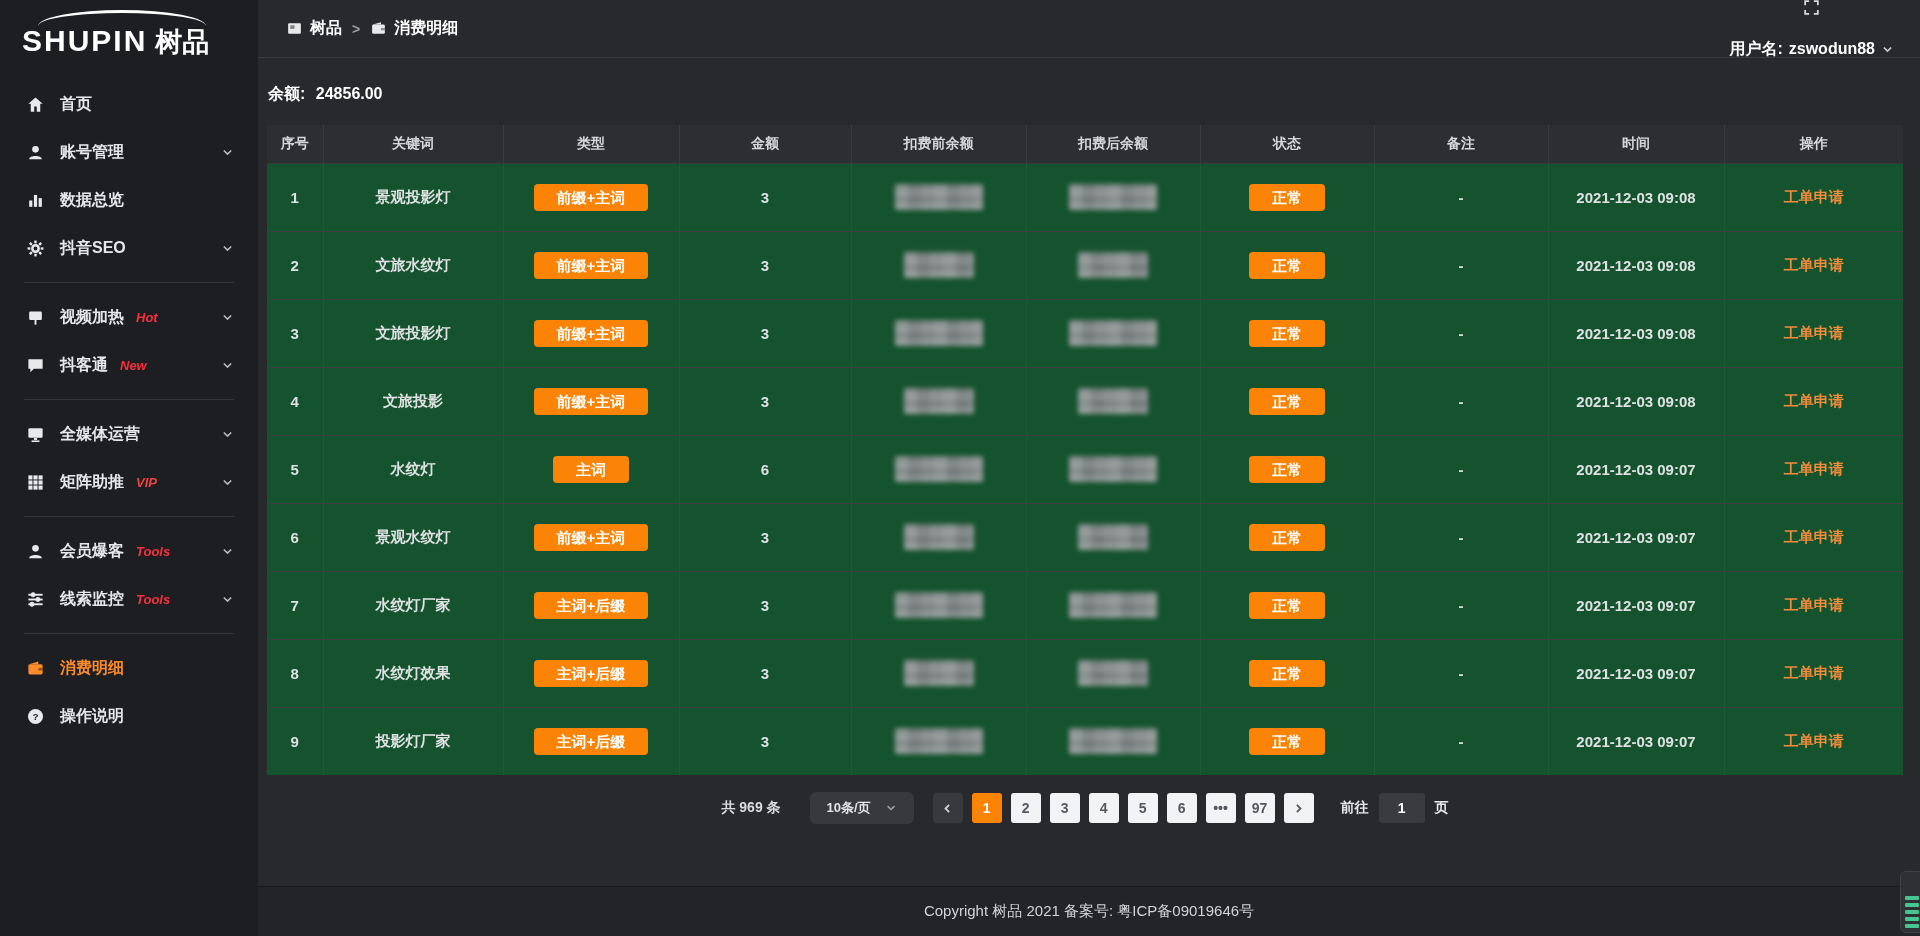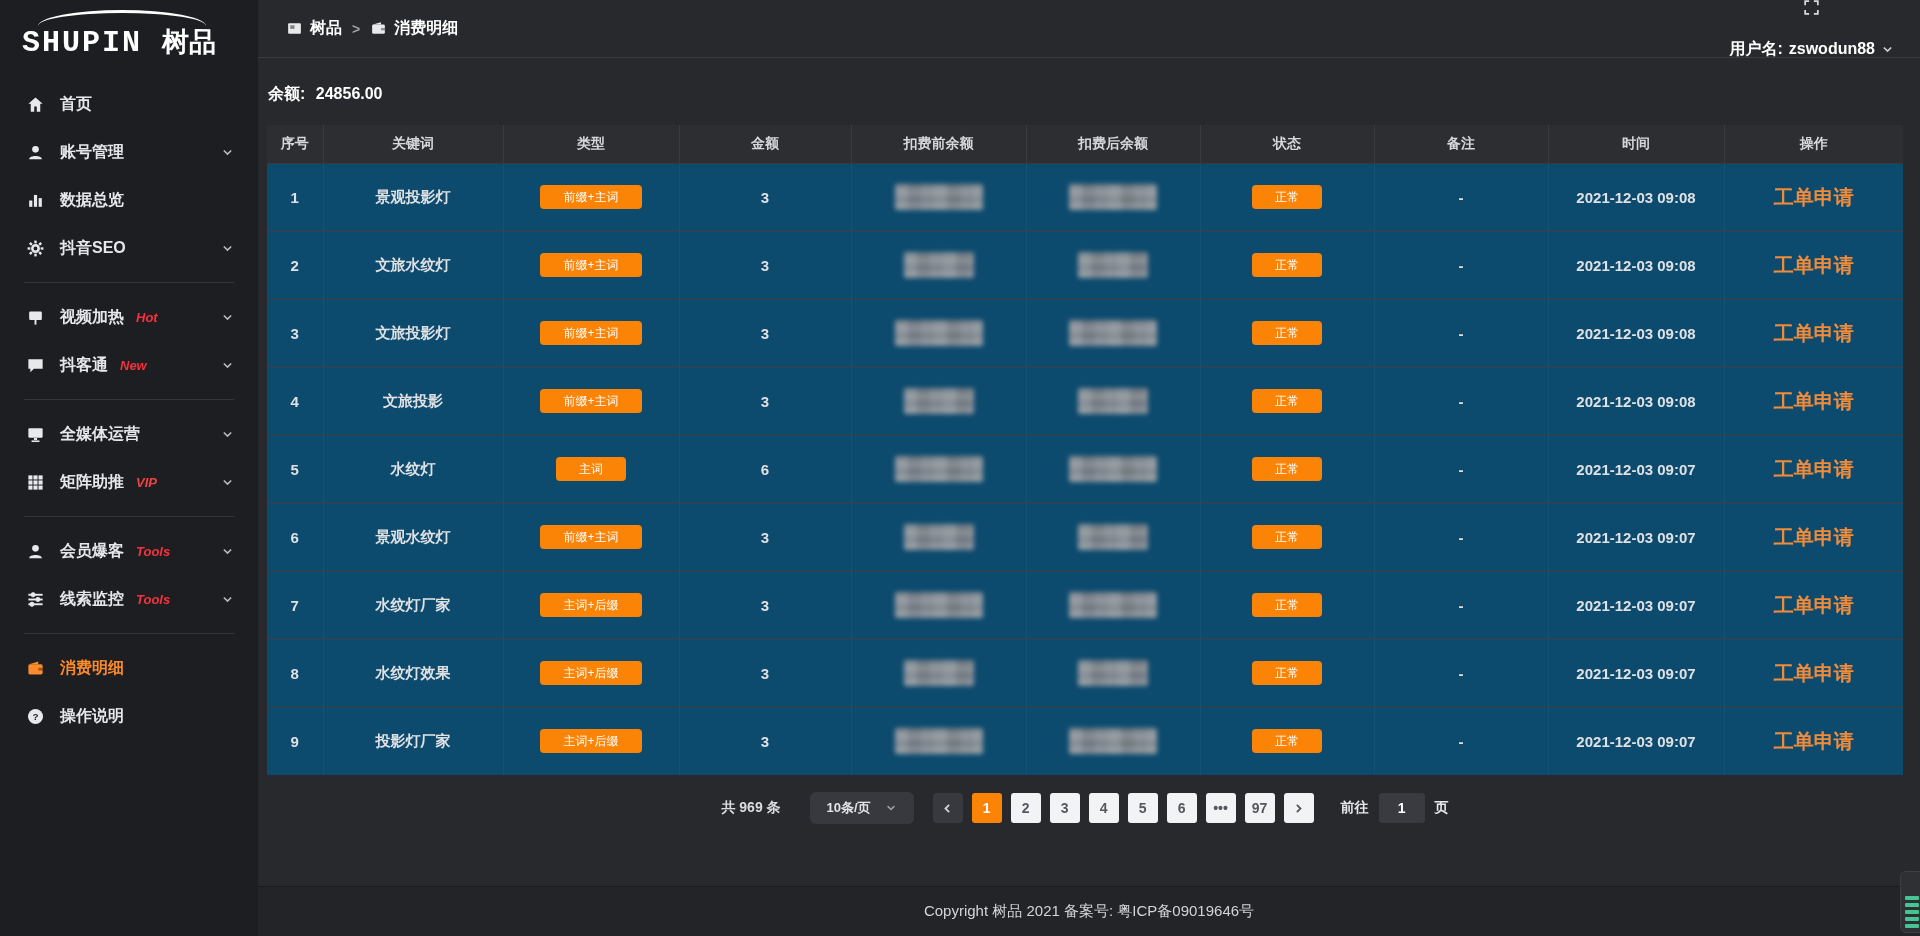--- a/index.html
+++ b/index.html
@@ -6,21 +6,21 @@
   html,body { width:1920px; height:936px; overflow:hidden; }
   body {
     font-family:"Liberation Sans","DejaVu Sans",sans-serif;
     background:#28292d; color:#e2e3e5; display:flex;
   }
 
   
   .sidebar { width:258px; height:936px; background:#1d1e22; flex:0 0 258px; display:flex; flex-direction:column; }
   .logo { padding:10px 0 6px 22px; }
   .logo-arc { width:168px; height:16px; border-top:3px solid #fff; border-radius:50% 50% 0 0 / 100% 100% 0 0; margin-left:16px; }
-  .logo-row { display:flex; align-items:baseline; gap:20px; margin-top:-2px;font-family:Liberation Mono, monospace; }
+  .logo-row { display:flex; align-items:baseline; gap:8px; margin-top:-2px; }
   .logo-en { font-size:30px; font-weight:800; letter-spacing:2px; color:#fff; }
   .logo-cn { font-size:27px; font-weight:800; color:#fff; }
   .nav { margin-top:14px; flex:1; }
   .nav-item { position:relative; height:48px; display:flex; align-items:center; padding-left:26px; cursor:pointer; color:#e6e7e9; }
   .nav-icon { width:19px; height:19px; margin-right:15px; color:#e8e9eb; flex:0 0 19px; }
   .nav-label { font-size:16px; font-weight:600; }
   .nav-tag { font-size:13px; font-weight:700; font-style:italic; margin-left:12px; }
   .nav-chevron { position:absolute; right:24px; width:13px; height:13px; color:#b9babd; }
   .nav-item.active, .nav-item.active .nav-icon { color:#fb8b2b; }
   .nav-divider { height:1px; background:#35363b; margin:10px 24px; }
@@ -37,40 +37,40 @@
   .topbar-right { display:flex; align-items:center; gap:22px;flex-direction:column; }
   .fullscreen-btn { width:19px; height:19px; color:#d9dadd; cursor:pointer; }
   .user-box { display:flex; align-items:center; gap:6px; font-size:16px; font-weight:700; color:#fff; cursor:pointer; }
   .user-caret { width:13px; height:13px; color:#cfd0d3; }
 
   
   .content { padding:0 17px 0 9px; }
   .balance { margin:26px 0 20px 1px; font-size:16px; font-weight:700; color:#fff; }
   .balance-value { margin-left:6px; }
 
-  table { width:100%; border-collapse:collapse; table-layout:fixed; background:#0c4a6e; }
+  table { width:100%; border-collapse:collapse; table-layout:fixed; background:#14532d; }
   thead th { height:38px; background:#2d2e32; color:#d6d7d9; font-size:14px; font-weight:700;
              border-right:1px solid #3a3b40; border-bottom:1px solid #3a3b40; }
   thead th:last-child { border-right:none; }
   tbody td { height:68px; text-align:center; font-size:15px; font-weight:600; color:#e0e1e3;
              border-right:1px solid rgba(255,255,255,.045); border-bottom:1px solid #3e3f44; }
   tbody td:last-child { border-right:none; }
   tbody tr:last-child td { border-bottom:none; }
   .col-0{width:56px}.col-1{width:180px}.col-2{width:176px}.col-3{width:172px}.col-4{width:175px}
   .col-5{width:174px}.col-6{width:174px}.col-7{width:174px}.col-8{width:176px}.col-9{width:auto}
 
-  .type-badge, .status-badge { display:inline-block; background:#fb8305; color:#fff; font-size:12px;
-     font-weight:400; padding:6px 23px; border-radius:4px; line-height:1; }
+  .type-badge, .status-badge { display:inline-block; background:#fb8305; color:#fff; font-size:15px;
+     font-weight:700; padding:6px 23px; border-radius:4px; line-height:1; }
   .masked-block { display:inline-block; width:88px; height:26px; border-radius:2px; vertical-align:middle;
      background:
        repeating-linear-gradient(0deg, rgba(255,255,255,.16) 0 7px, rgba(255,255,255,0) 7px 14px),
        repeating-linear-gradient(90deg, #95969a 0 13px, #7e7f83 13px 26px, #8b8c90 26px 39px);
      filter:blur(2.5px); opacity:.9; }
   tr:nth-child(even) .masked-block { width:70px; }
-  .action-link { color:#f08c3c; font-weight:700; font-size:20px; cursor:pointer; }
+  .action-link { color:#f08c3c; font-weight:700; font-size:15px; cursor:pointer; }
 
   
   .pagination { display:flex; align-items:center; justify-content:center; gap:9px; margin-top:17px; }
   .total-text { font-size:14px; font-weight:700; color:#dcdde0; margin-right:20px; }
   .page-size { display:flex; align-items:center; justify-content:center; gap:14px; width:104px; height:32px;
      background:#38393e; border-radius:6px; font-size:13px; font-weight:700; color:#e2e3e6; cursor:pointer; }
   .page-size .dd-caret { width:12px; height:12px; color:#9fa1a6; }
   .pg-btn { min-width:30px; height:30px; border:none; border-radius:3px; background:#f2f3f5; color:#55585e;
      font-size:14px; font-weight:700; cursor:pointer; display:flex; align-items:center; justify-content:center; }
   .pg-btn.active { background:#fb8305; color:#fff; }

